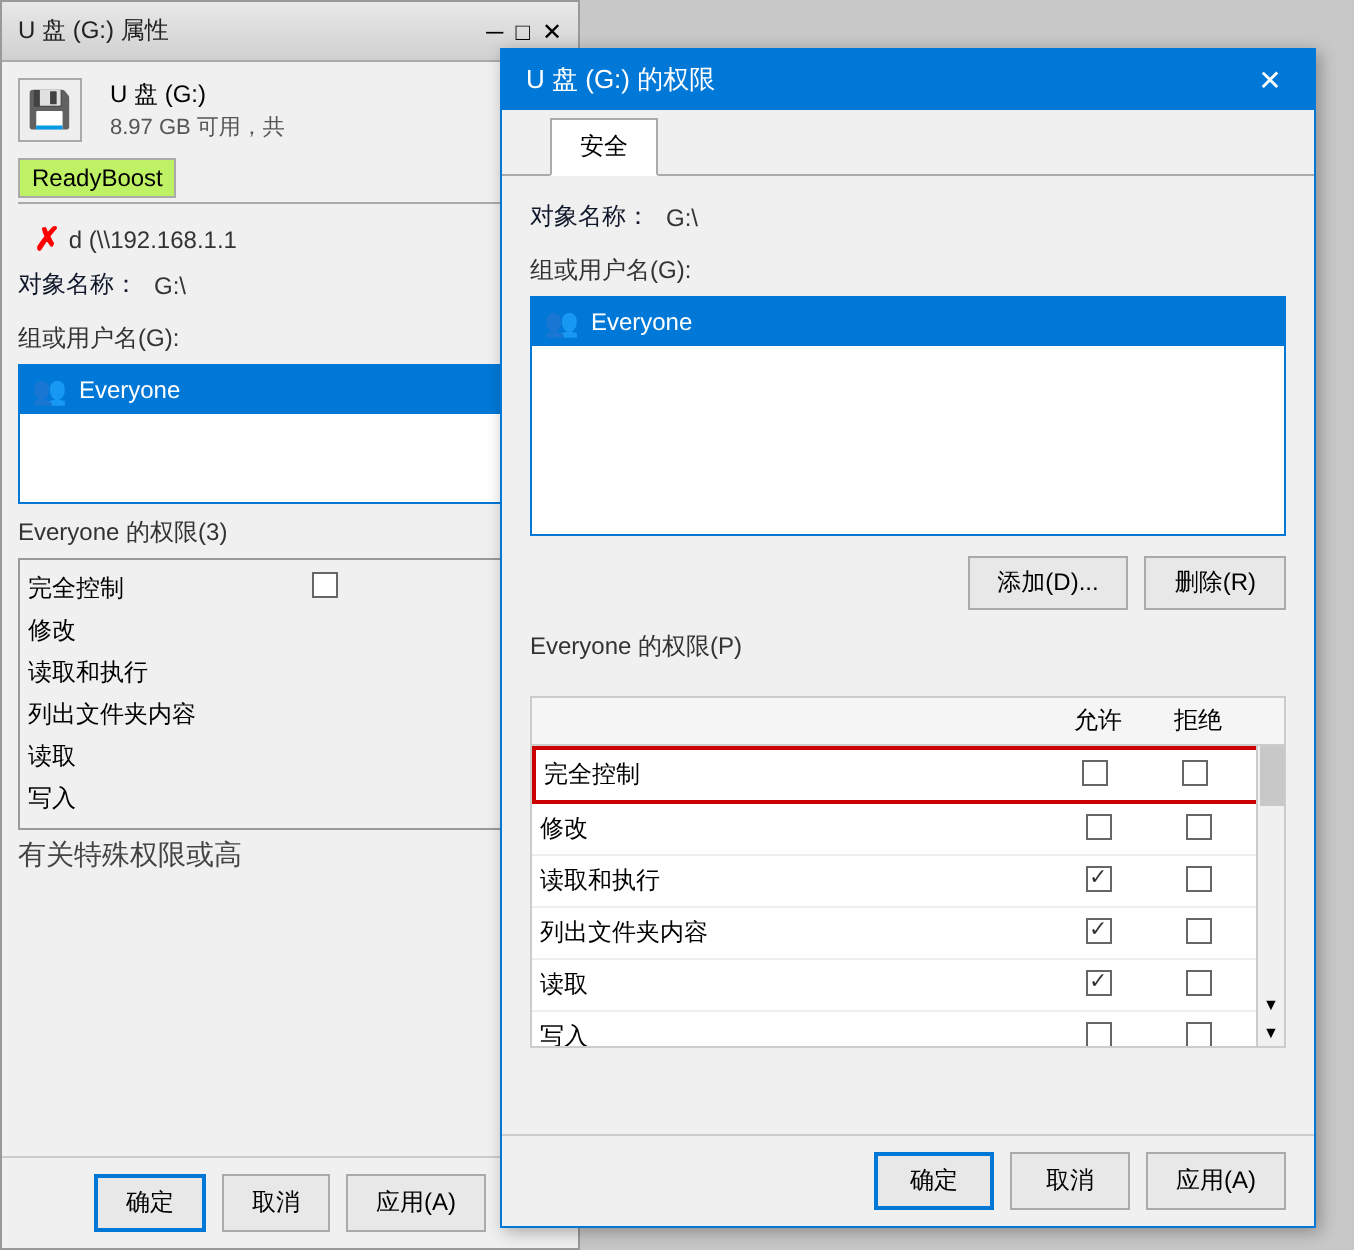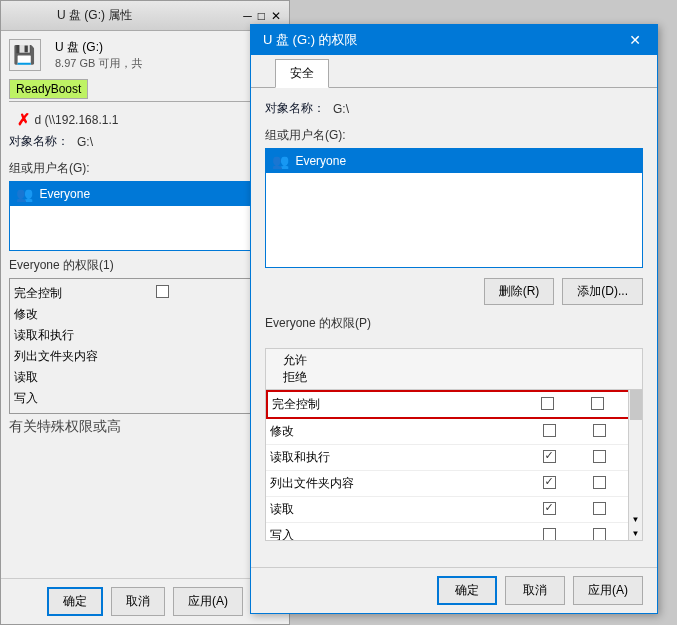--- a/index.html
+++ b/index.html
@@ -15,21 +15,21 @@
       border: 1px solid #999;
     }
     .bg-window-titlebar {
       background: linear-gradient(to bottom, #e8e8e8, #d0d0d0);
       height: 30px;
       display: flex;
       align-items: center;
       padding: 0 8px;
       border-bottom: 1px solid #aaa;
     }
-    .bg-window-title { font-size: 12px; color: #222; flex: 1; margin-left: 48px; }
+    .bg-window-title { font-size: 12px; color: #222; flex: 1; }
     .disk-icon {
       width: 32px; height: 32px;
       background: #eee;
       border: 1px solid #aaa;
       margin-right: 8px;
       display: flex; align-items: center; justify-content: center;
       font-size: 18px;
     }
 
     
@@ -200,21 +200,20 @@
       font-size: 12px;
       color: #333;
       margin-bottom: 16px;
     }
     .perms-header {
       display: flex;
       padding: 3px 4px;
       background: #f5f5f5;
       border-bottom: 1px solid #ccc;
       font-size: 12px;
-      flex-direction: column;
     }
     .perms-header-name { flex: 1; }
     .perms-header-allow { width: 50px; text-align: center; }
     .perms-header-deny { width: 50px; text-align: center; }
     .perm-name { flex: 1; }
     .perm-check { width: 50px; text-align: center; }
 
     
     .checkbox {
       width: 13px; height: 13px;
@@ -296,21 +295,21 @@
 
     <div class="section-label">组或用户名(G):</div>
 
     <div class="user-list-box" style="height:70px; margin-bottom:6px;">
       <div class="user-list-item selected">
         <span class="user-list-icon">👥</span>
         <span>Everyone</span>
       </div>
     </div>
 
-    <div class="section-label">Everyone 的权限(1)</div>
+    <div class="section-label">Everyone 的权限(3)</div>
 
     <div class="bg-permissions">
       <div class="perm-row">
         <span>完全控制</span>
         <div class="checkbox"></div>
         <div class="checkbox"></div>
       </div>
       <div class="perm-row">
         <span>修改</span>
       </div>
@@ -358,22 +357,22 @@
     <div class="section-label">组或用户名(G):</div>
 
     <div class="user-list-box">
       <div class="user-list-item selected">
         <span class="user-list-icon">👥</span>
         <span>Everyone</span>
       </div>
     </div>
 
     <div class="btn-row">
+      <button class="btn">添加(D)...</button>
       <button class="btn">删除(R)</button>
-      <button class="btn">添加(D)...</button>
     </div>
 
     <div class="perms-section-label">
       <span>Everyone 的权限(P)</span>
     </div>
 
     <div style="border: 1px solid #ccc; background: #f5f5f5;">
       <div class="perms-header">
         <div class="perms-header-name"></div>
         <div class="perms-header-allow">允许</div>

